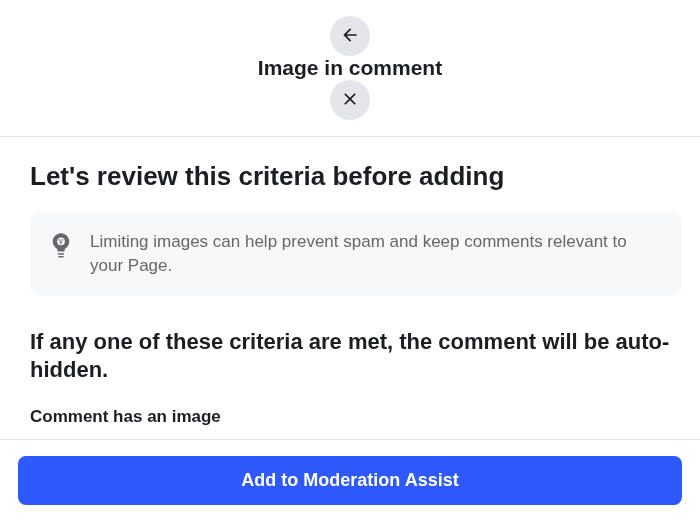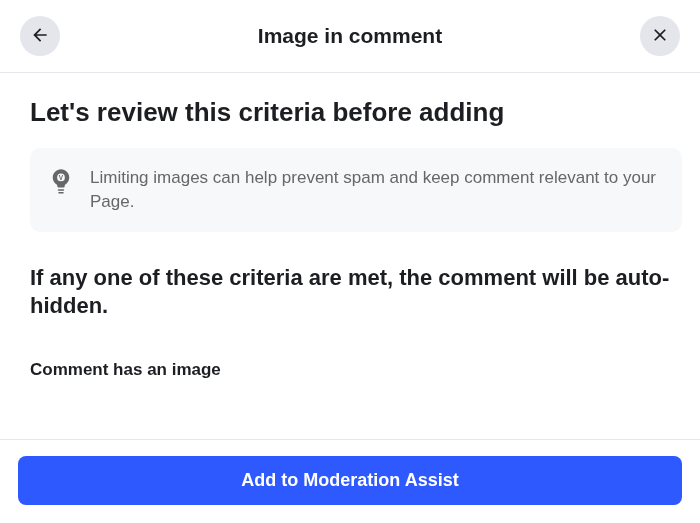--- a/index.html
+++ b/index.html
@@ -13,20 +13,21 @@
       width: 700px;
       height: 523px;
       overflow: hidden;
     }
     .header {
       display: flex;
       align-items: center;
       justify-content: space-between;
       padding: 16px 20px;
       border-bottom: 1px solid #e4e6eb;
+      flex-direction: column;
     }
     .icon-btn {
       width: 40px;
       height: 40px;
       border-radius: 50%;
       background: #e4e6eb;
       display: flex;
       align-items: center;
       justify-content: center;
       cursor: pointer;
@@ -69,21 +70,21 @@
     .info-text {
       font-size: 17px;
       color: #65676b;
       line-height: 1.4;
     }
     .sub-heading {
       font-size: 22px;
       font-weight: 700;
       color: #1c1e21;
       line-height: 1.3;
-      margin-bottom: 39px;
+      margin-bottom: 22px;
     }
     .criteria-item {
       font-size: 17px;
       color: #1c1e21;
       font-weight: 700;
     }
     .footer {
       position: absolute;
       bottom: 0;
       left: 0;
@@ -131,21 +132,21 @@
   <div class="info-box">
     <span class="bulb-icon">
       <svg viewBox="0 0 24 30" width="22" height="28">
         <path fill="#65676b" d="M12 1C7.03 1 3 5.03 3 10c0 3.22 1.7 6.04 4.25 7.63.46.29.75.79.75 1.34V20c0 .55.45 1 1 1h6c.55 0 1-.45 1-1v-1.03c0-.55.29-1.05.75-1.34C19.3 16.04 21 13.22 21 10c0-4.97-4.03-9-9-9z"></path>
         <circle cx="12" cy="10" r="4.2" fill="#f7f8fa"></circle>
         <text x="12" y="13" text-anchor="middle" font-size="7" font-weight="700" fill="#65676b" font-family="Arial">V</text>
         <rect x="8.5" y="23" width="7" height="1.6" rx="0.8" fill="#65676b"></rect>
         <rect x="9" y="26" width="6" height="1.6" rx="0.8" fill="#65676b"></rect>
       </svg>
     </span>
-    <div class="info-text">Limiting images can help prevent spam and keep comment relevant to your Page.</div>
+    <div class="info-text">Limiting images can help prevent spam and keep comments relevant to your Page.</div>
   </div>
 
   <h2 class="sub-heading">If any one of these criteria are met, the comment will be auto-hidden.</h2>
 
   <div class="criteria-item">Comment has an image</div>
 </div>
 
 <div class="footer">
   <button class="primary-btn">Add to Moderation Assist</button>
 </div>

